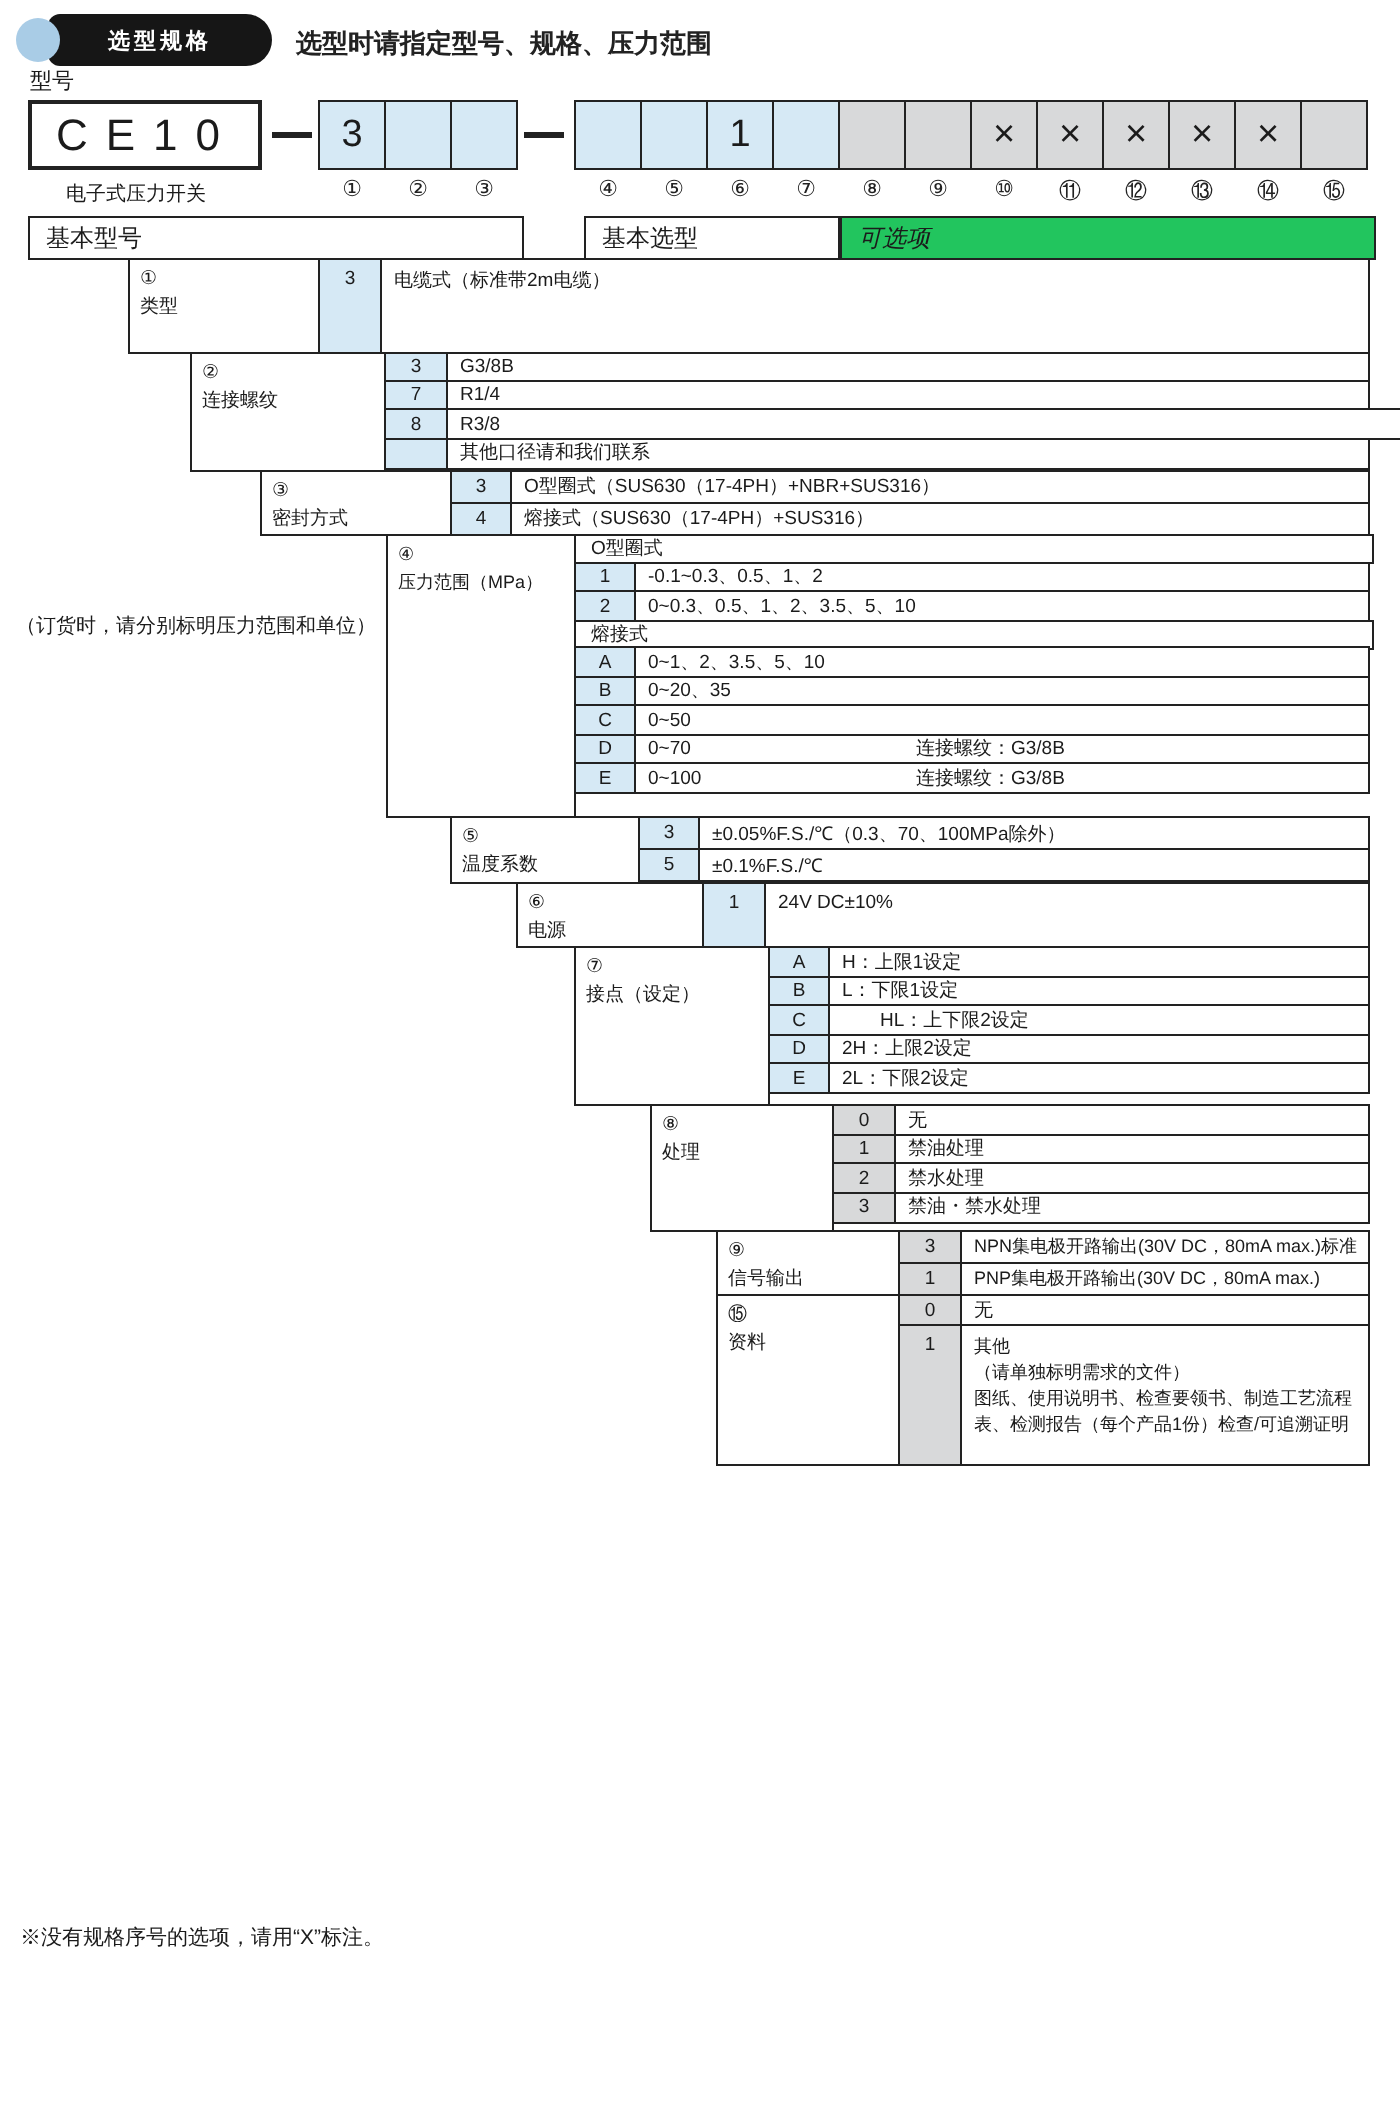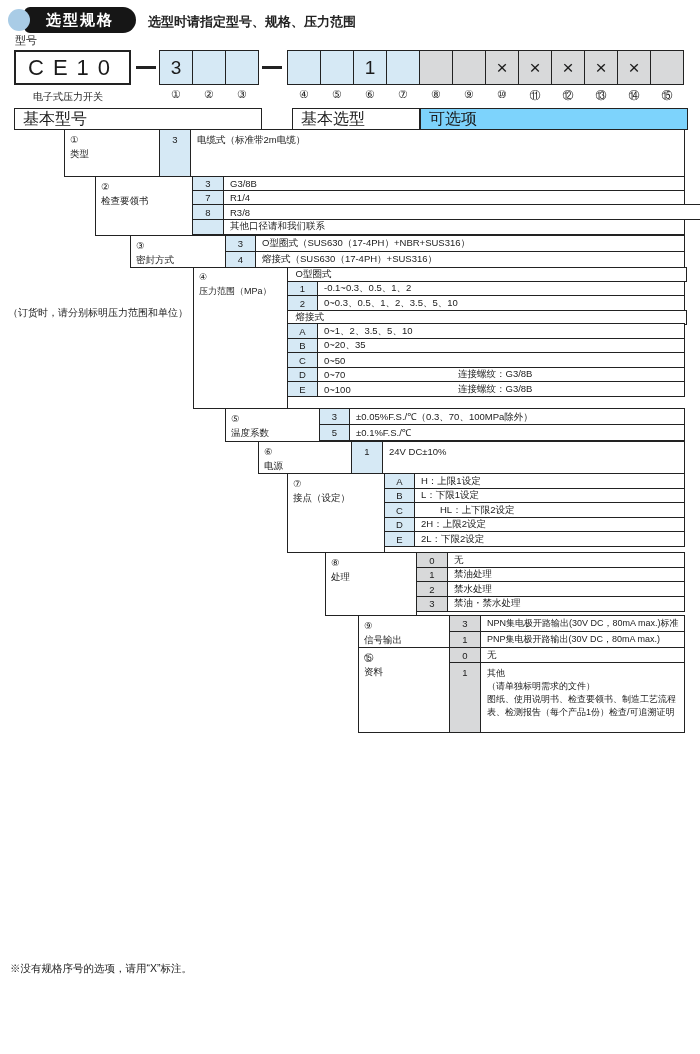--- a/index.html
+++ b/index.html
@@ -3,43 +3,43 @@
 <meta charset="utf-8">
 <style>
   * { margin:0; padding:0; box-sizing:border-box; }
   html,body { background:#fff; }
   body { font-family:"Liberation Sans", sans-serif; color:#1b1b1b; }
   .page { position:relative; width:700px; height:1054px; background:#ffffff; overflow:hidden; }
 
   
   .badge-pill { position:absolute; left:24px; top:7px; width:112px; height:26px;
     background:#161616; border-radius:6px 13px 13px 6px; color:#fff; font-weight:bold;
-    font-size:15px; letter-spacing:2px; display:flex; align-items:center; justify-content:center; }
+    font-size:11px; letter-spacing:2px; display:flex; align-items:center; justify-content:center; }
   .badge-circle { position:absolute; left:8px; top:9px; width:22px; height:22px;
     border-radius:50%; background:#a9cce6; }
   .subtitle { position:absolute; left:148px; top:13px; font-size:13px; font-weight:bold; color:#222; }
 
   
   .model-label { position:absolute; left:15px; top:33px; font-size:11px; }
   .prefix-box { position:absolute; left:14px; top:50px; width:117px; height:35px;
     border:2px solid #222; background:#fff; font-size:22px; letter-spacing:9px;
     display:flex; align-items:center; padding-left:12px; }
   .prefix-caption { position:absolute; left:33px; top:90px; font-size:10px; }
   .dash { position:absolute; top:66px; height:3px; background:#222; }
   .mcell { position:absolute; top:50px; width:34px; text-align:center; }
   .mbox { width:34px; height:35px; border:1.5px solid #222; display:flex;
     align-items:center; justify-content:center; font-size:19px; }
   .mbox.blue { background:#d6e9f5; }
   .mbox.gray { background:#d8d9da; }
   .mnum { font-size:11px; margin-top:3px; color:#222; }
 
   
   .thead { position:absolute; height:22px; border:1.5px solid #222; background:#fff;
-    font-size:16px; display:flex; align-items:center; padding-left:8px; }
-  .thead.gray { background:#7dd3fc; }
+    font-size:12px; display:flex; align-items:center; padding-left:8px; }
+  .thead.gray { background:#22c55e;font-style:italic; }
 
   .sec { position:absolute; display:flex; align-items:stretch; }
   .slabel { border:1.5px solid #222; background:#fff; padding:3px 3px 0 5px;
     font-size:9.5px; line-height:1.5; flex-shrink:0; }
   .srows { display:flex; flex-direction:column; margin-left:-1.5px; }
   .row { display:flex; align-items:stretch; }
   .row + .row { margin-top:-1.5px; }
   .code { border:1.5px solid #222; display:flex; align-items:center; justify-content:center;
     font-size:9.5px; flex-shrink:0; }
   .code.blue { background:#d6e9f5; }
@@ -147,21 +147,21 @@
       <div class="row" style="height:48px;">
         <div class="code blue vtop" style="width:33px;">3</div>
         <div class="desc vtop" style="width:495px;">电缆式（标准带2m电缆）</div>
       </div>
     </div>
   </div>
 
   <div class="sec" style="left:95px; top:176px; height:60px;">
     <div class="slabel" style="width:98px;">
       <div>②</div>
-      <div>检查要领书</div>
+      <div>连接螺纹</div>
     </div>
     <div class="srows">
       <div class="row" style="height:15px;">
         <div class="code blue" style="width:33px;">3</div>
         <div class="desc" style="width:462px;">G3/8B</div>
       </div>
       <div class="row" style="height:16px;">
         <div class="code blue" style="width:33px;">7</div>
         <div class="desc" style="width:462px;">R1/4</div>
       </div>

